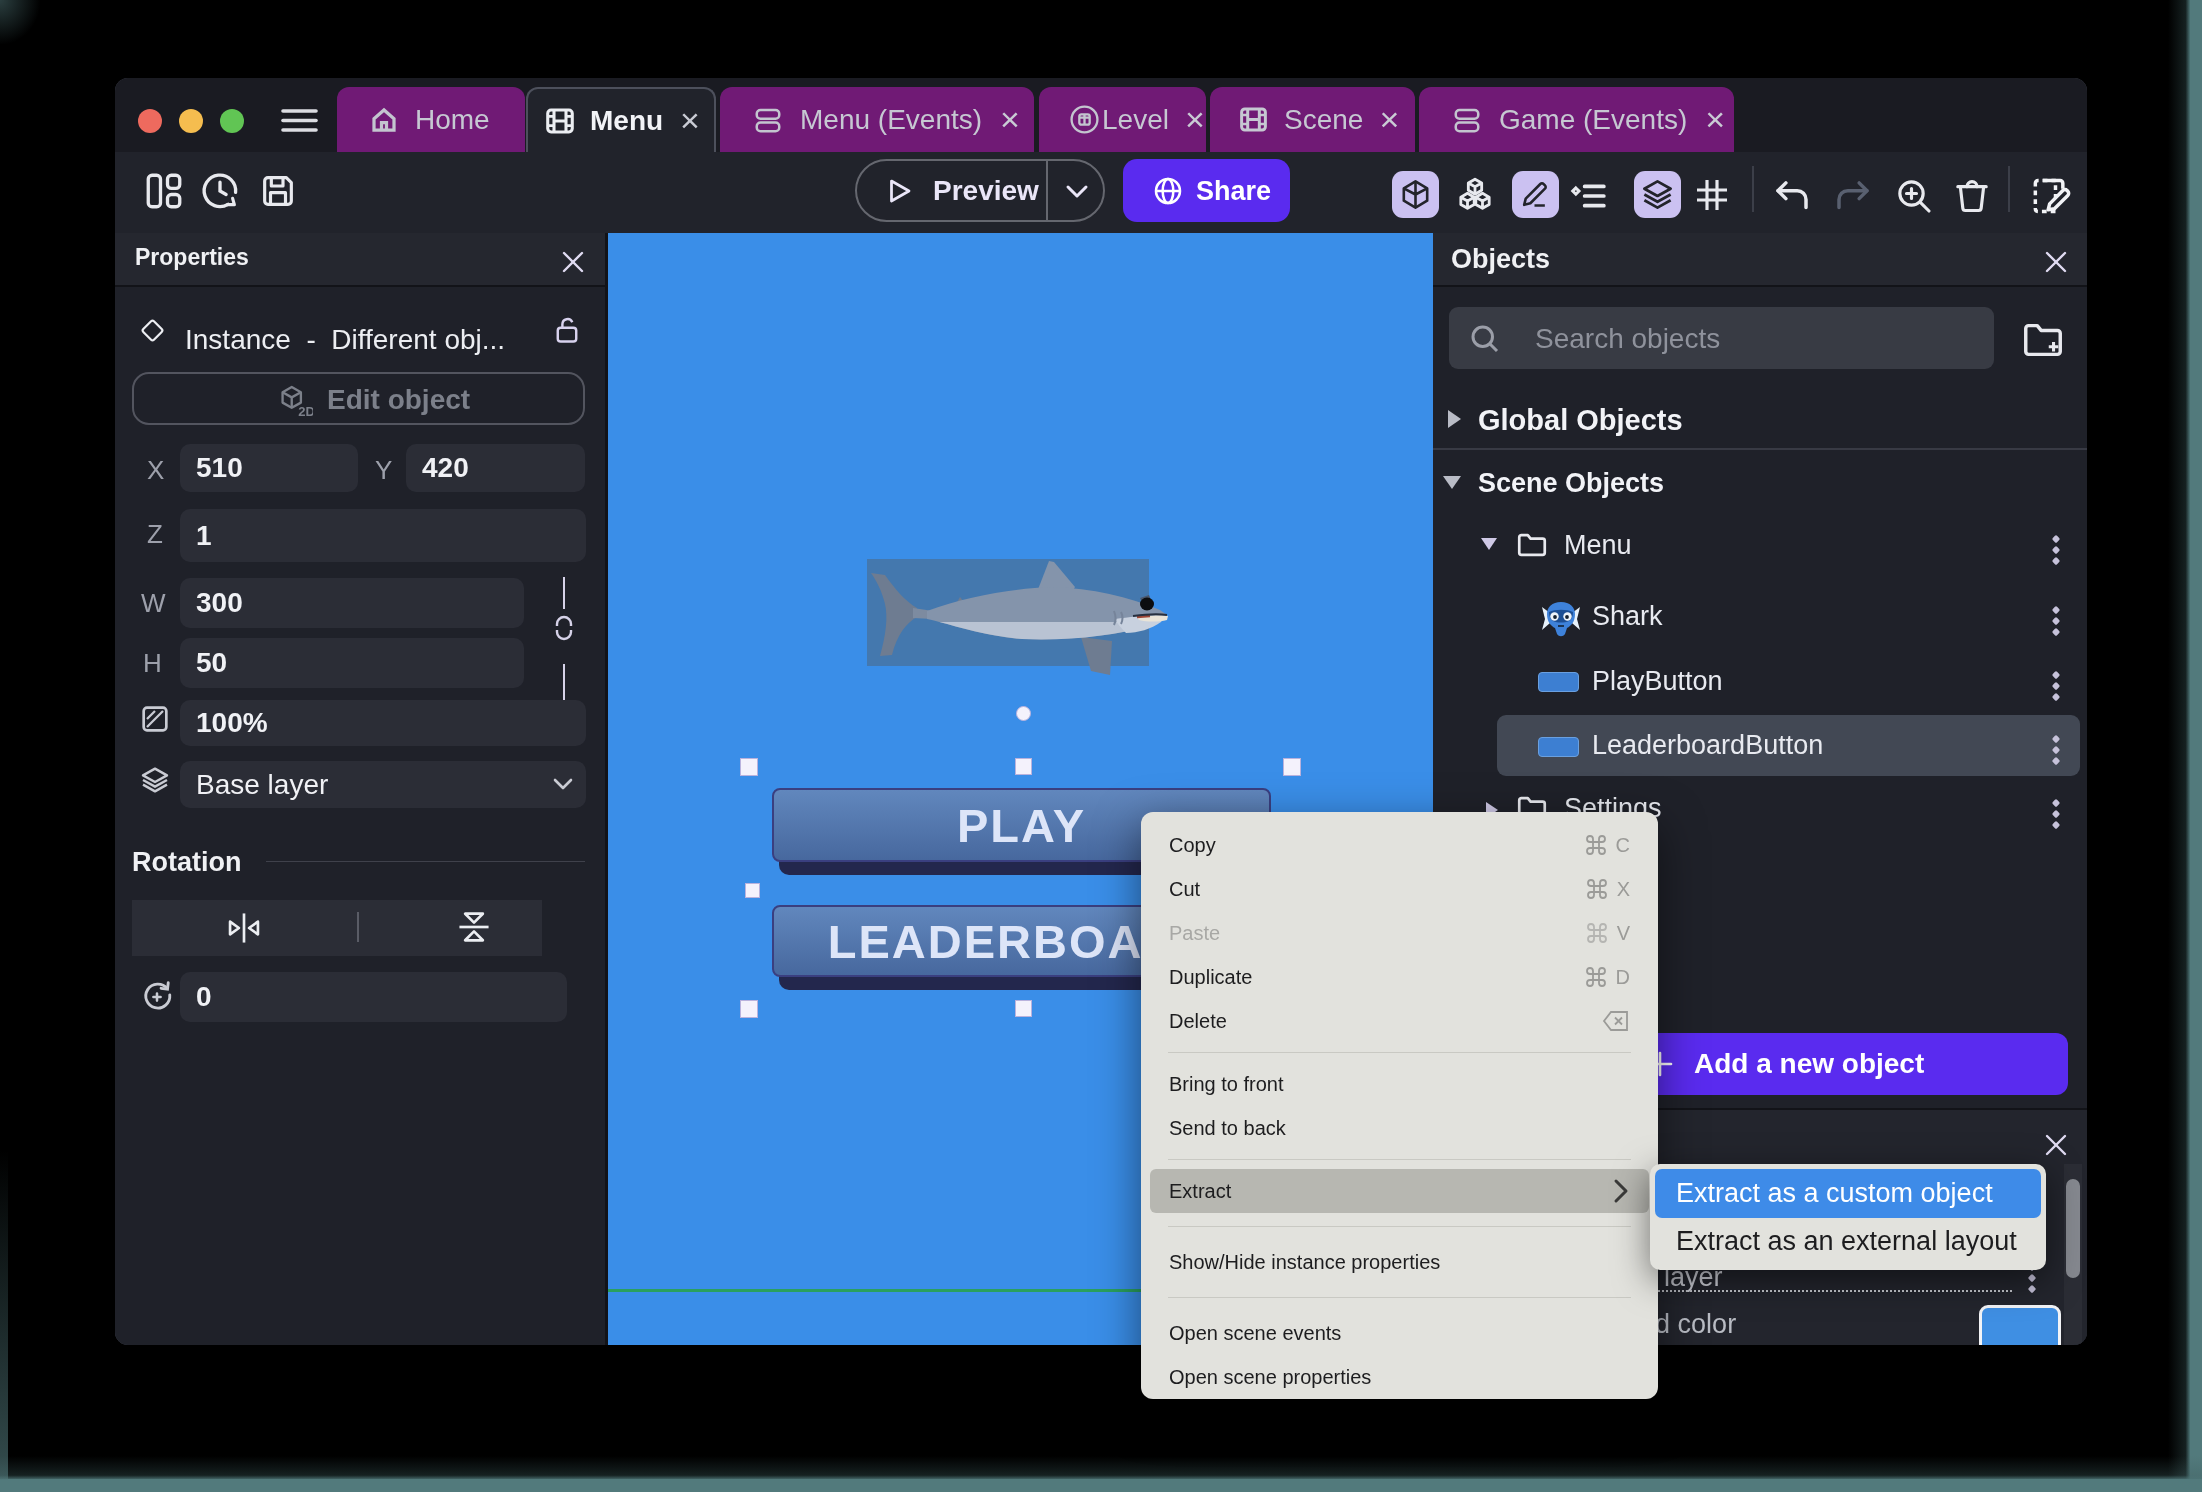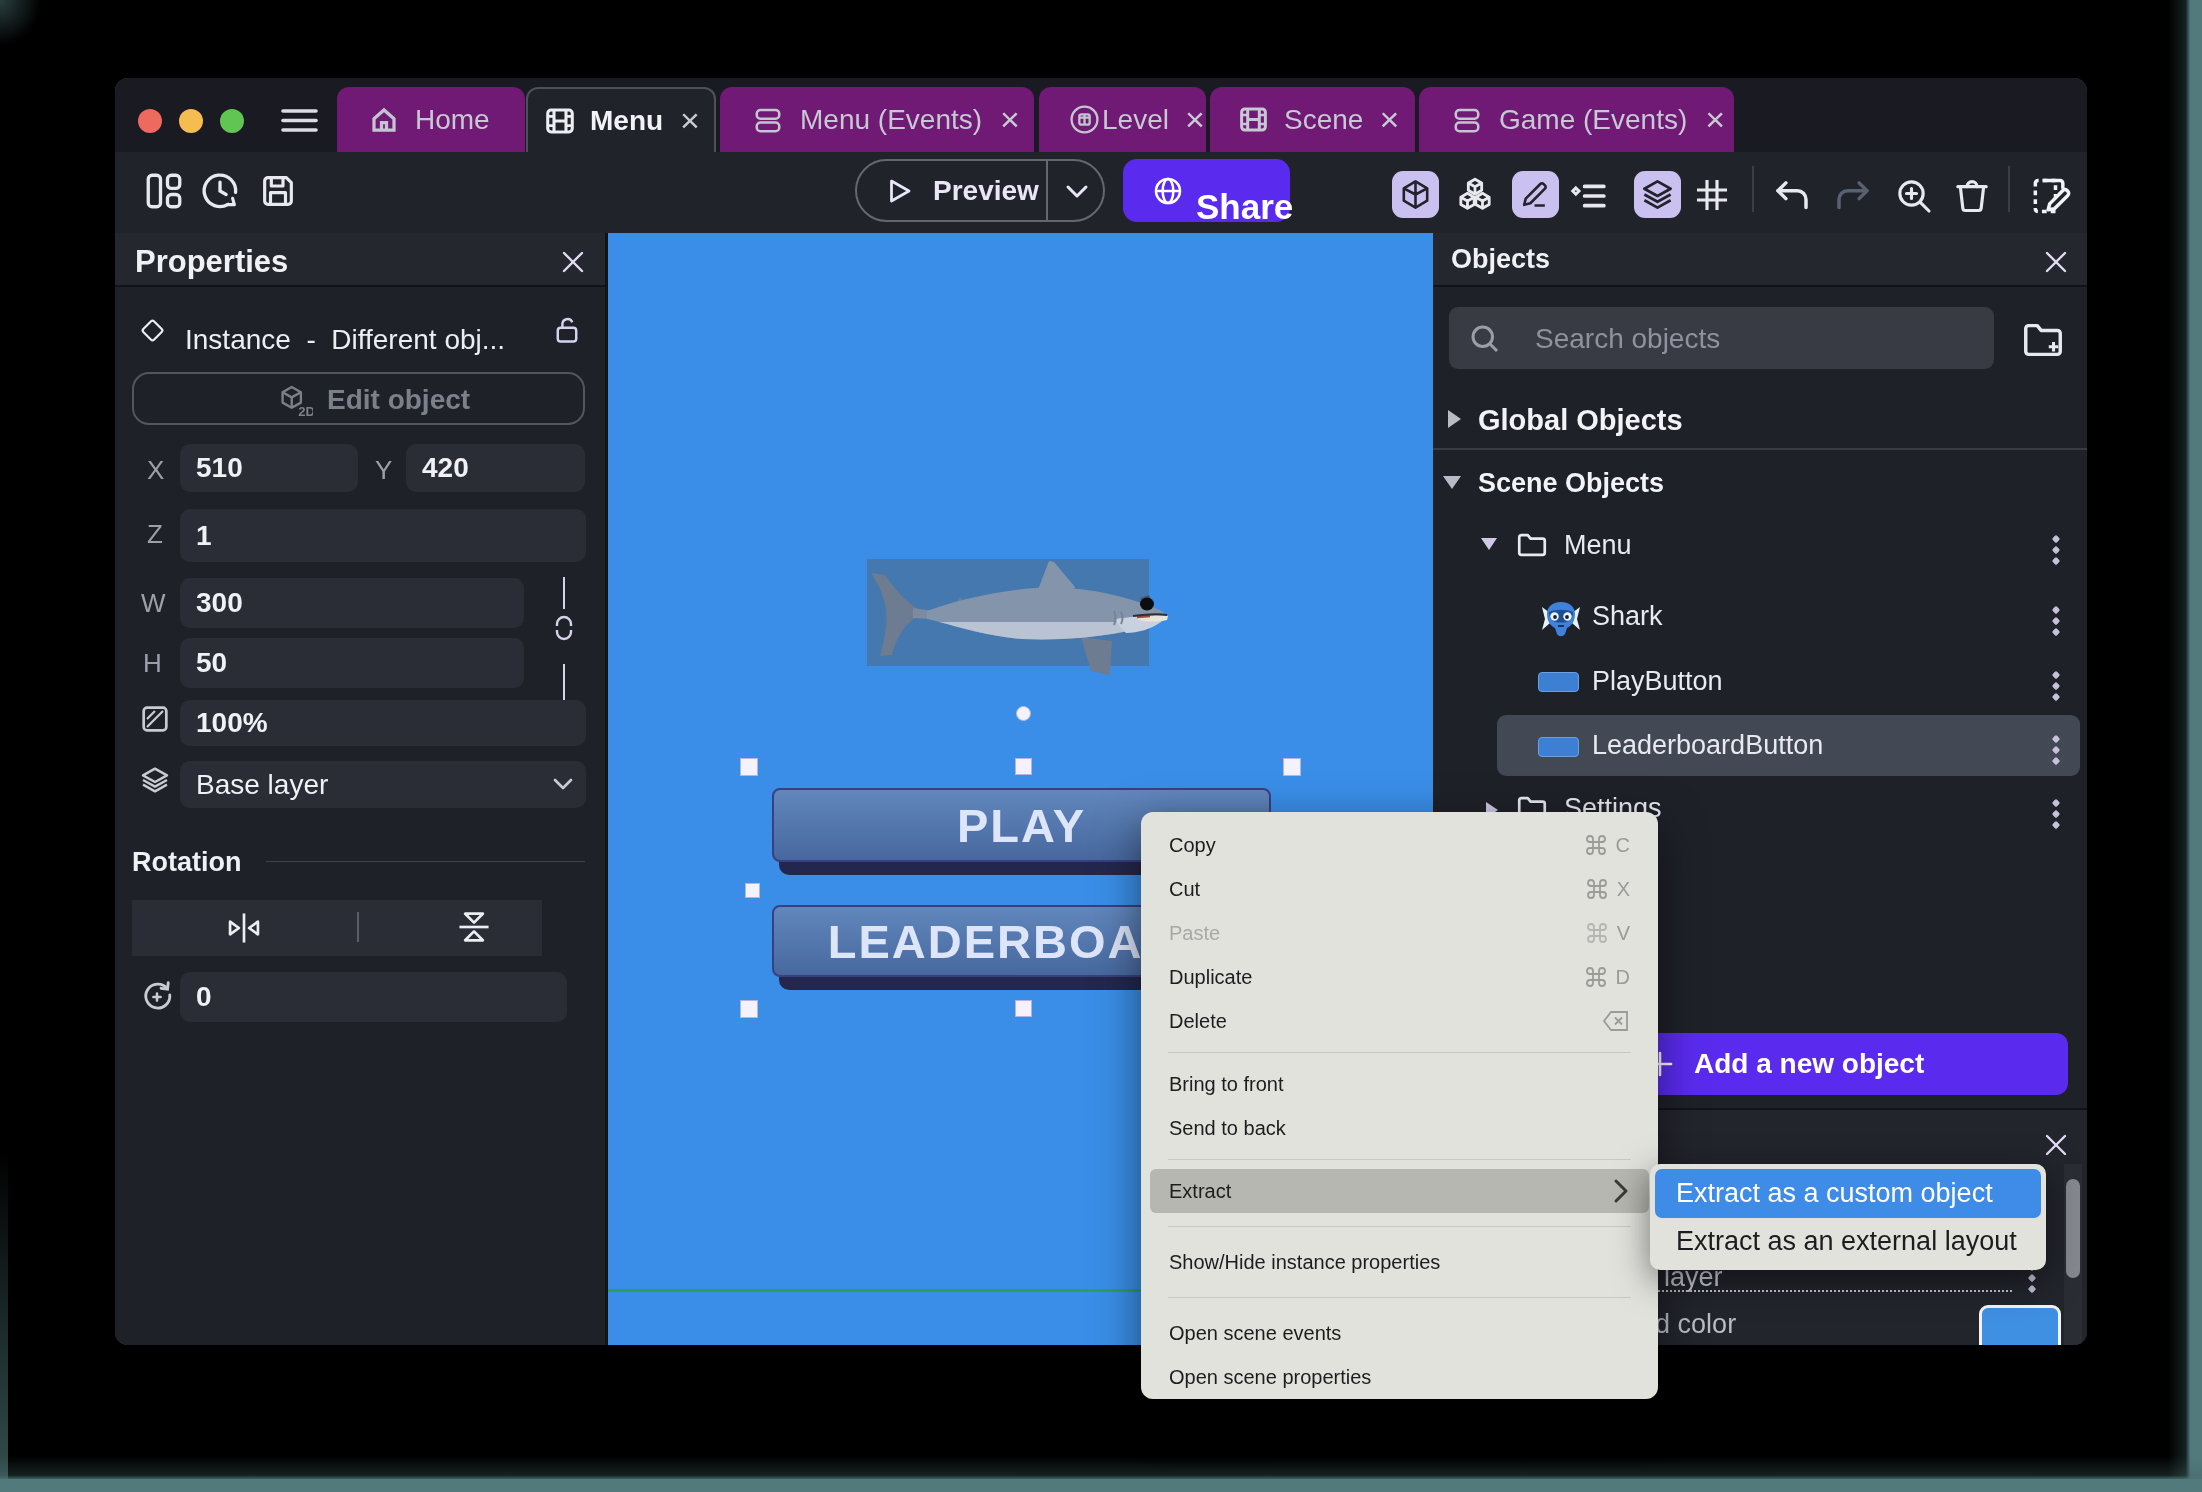--- a/index.html
+++ b/index.html
@@ -158,21 +158,21 @@
   <div class="abs" style="left:1008px;top:81px;width:167px;height:63px;background:#5a2bef;border-radius:14px;"></div>
   <div class="abs" style="left:1037px;top:97px;">
     <svg width="32" height="32" viewBox="0 0 24 24">
         <g stroke="#fff" fill="none" stroke-width="1.9">
           <circle cx="12" cy="12" r="9"></circle>
           <ellipse cx="12" cy="12" rx="4" ry="9"></ellipse>
           <path d="M3.5 12 h17"></path>
         </g>
       </svg>
   </div>
-  <div class="abs" style="left:1081px;top:98px;color:#fff;font-size:35px;font-weight:bold;margin-top:11px;">Share</div>
+  <div class="abs" style="left:1081px;top:98px;color:#fff;font-size:27px;font-weight:bold;">Share</div>
 
   <div class="abs" style="left:1277px;top:93px;width:47px;height:47px;background:#cbc1f1;border-radius:11px;"></div>
   <div class="abs" style="left:1284px;top:100px;">
     <svg width="33" height="33" viewBox="0 0 24 24">
         <g stroke="#23242b" fill="none" stroke-width="1.9" stroke-linejoin="round">
           <path d="M12 2.5 L20.5 7.5 V16.5 L12 21.5 L3.5 16.5 V7.5 Z"></path>
           <path d="M12 2.5 V12 M12 12 L3.5 7.5 M12 12 L20.5 7.5 M12 12 V21.5"></path>
         </g>
       </svg>
   </div>
@@ -260,21 +260,21 @@
         <g stroke="#f2f3f6" fill="none" stroke-width="1.9" stroke-linejoin="round">
           <path d="M4 5 a1.5 1.5 0 0 1 1.5-1.5 H15 V20.5 H5.5 A1.5 1.5 0 0 1 4 19 Z" stroke-dasharray="2.6 2.2"></path>
           <path d="M8 3.5 H17.5 A1.5 1.5 0 0 1 19 5 v3"></path>
           <path d="M11 19.5 l0.8-3.2 L19 9 a1.6 1.6 0 0 1 2.3 0 l0.4 0.4 a1.6 1.6 0 0 1 0 2.3 L14.4 19 Z" fill="#21232b"></path>
         </g>
       </svg>
   </div>
 
   <div class="abs" id="propspanel" style="left:0;top:155px;width:490px;height:1112px;background:#1f2129;"></div>
   <div class="abs" style="left:0;top:155px;width:490px;height:54px;background:#25272f;border-bottom:2px solid #121318;"></div>
-  <div class="abs" style="left:20px;top:166px;color:#f0f1f4;font-size:31px;font-weight:bold;">Properties</div>
+  <div class="abs" style="left:20px;top:166px;color:#f0f1f4;font-size:23px;font-weight:bold;">Properties</div>
   <div class="abs" style="left:446px;top:172px;">
       <svg width="24" height="24">
         <g stroke="#e0dbf2" stroke-width="2.4" stroke-linecap="round">
           <line x1="3" y1="3" x2="21" y2="21"></line>
           <line x1="21" y1="3" x2="3" y2="21"></line>
         </g>
       </svg>
     </div>
   <div class="abs" style="left:26px;top:241px;">
       <svg width="23" height="23">

